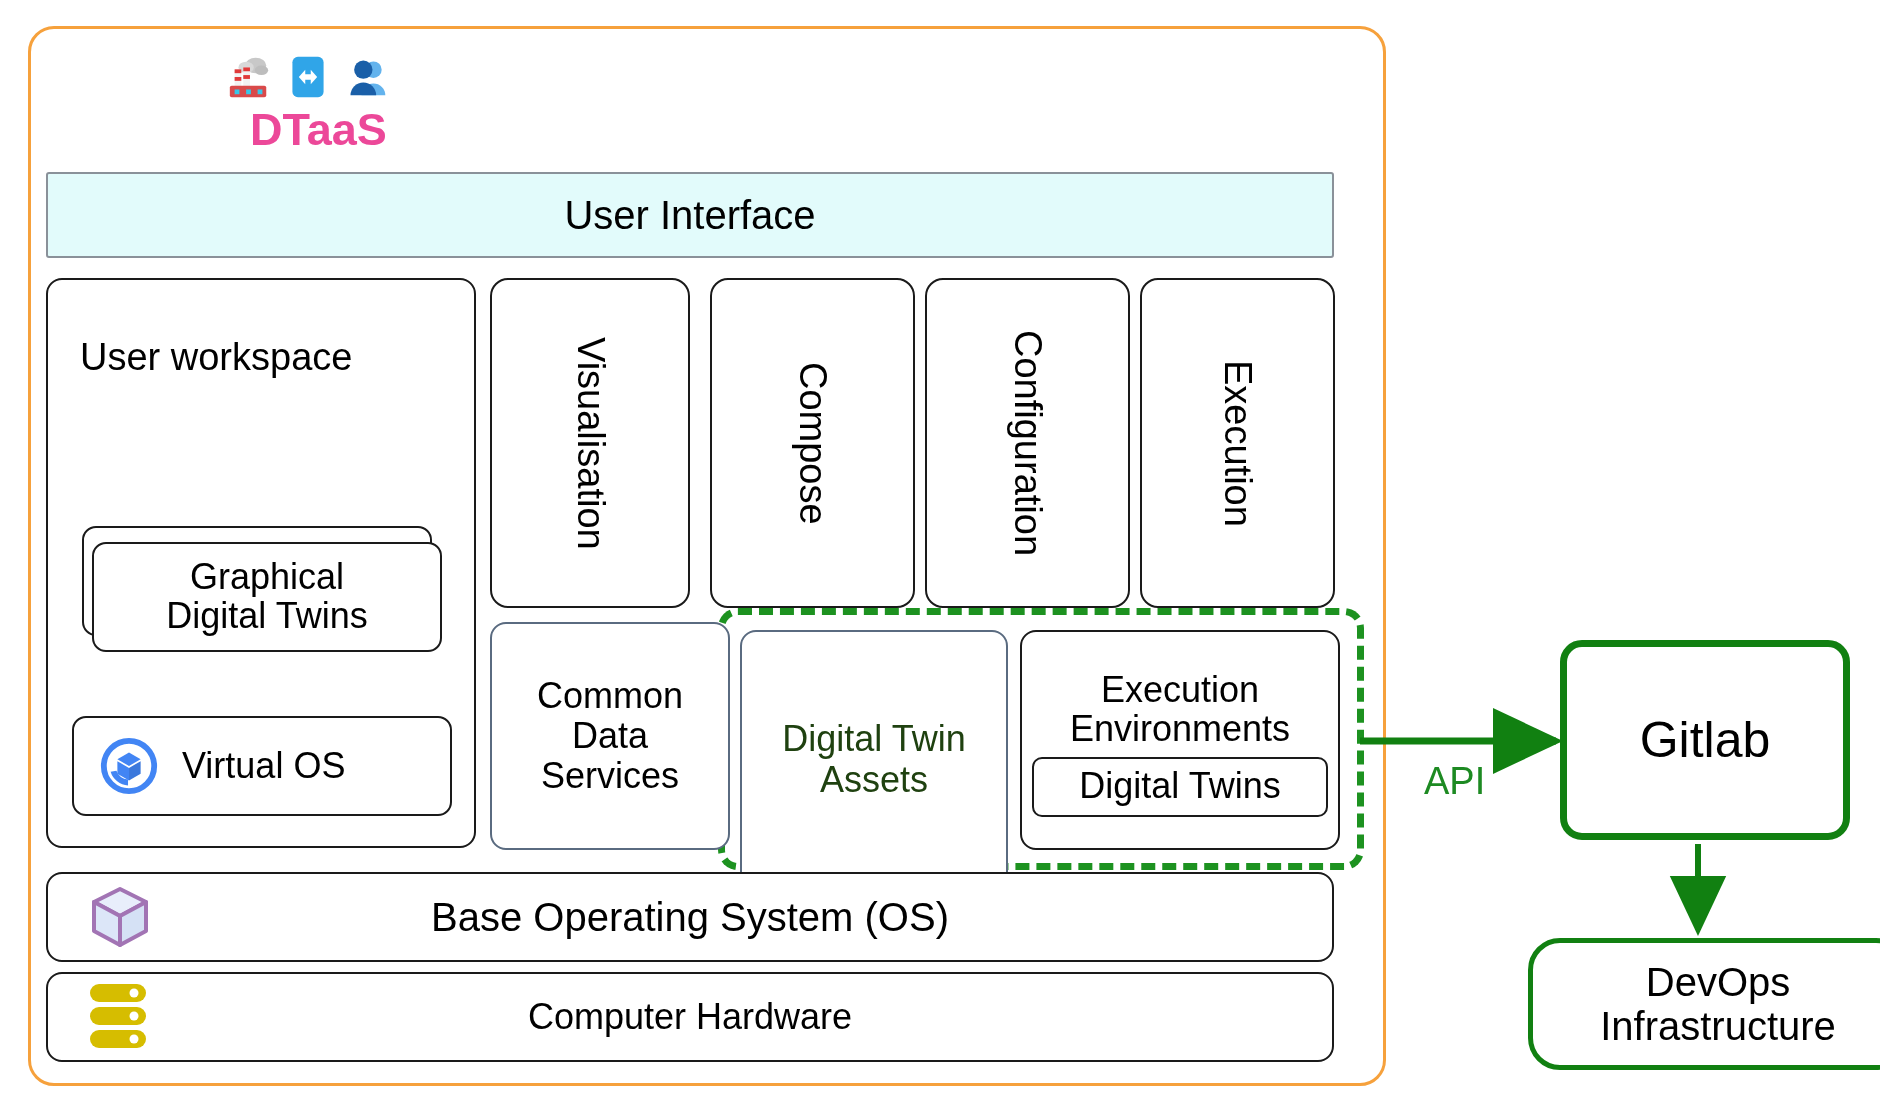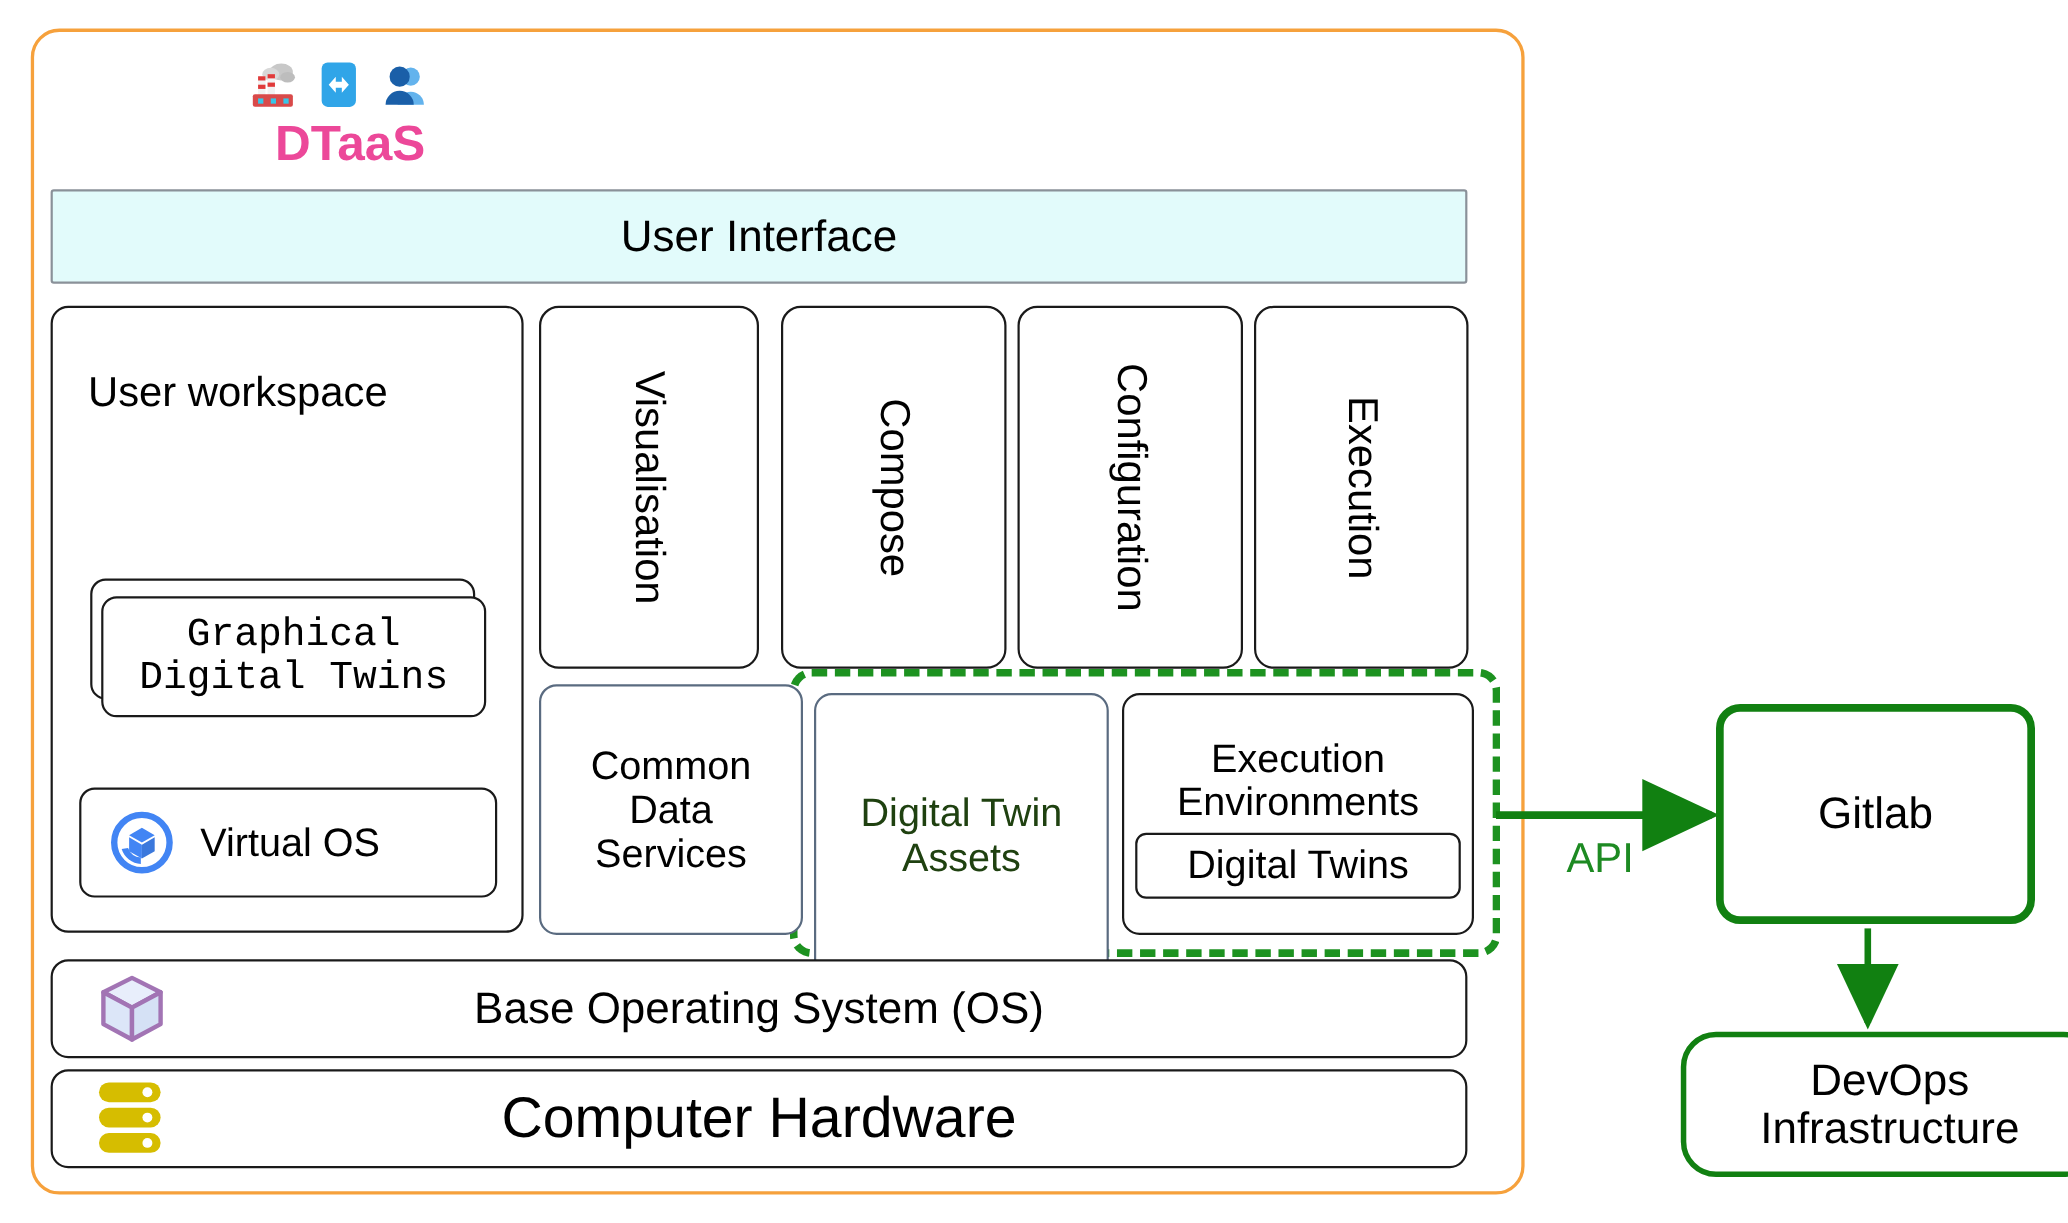--- a/index.html
+++ b/index.html
@@ -57,21 +57,21 @@
   }
   
   #gdt-shadow{
     left:82px;top:526px;width:350px;height:110px;
     border:2px solid #1a1a1a;border-radius:14px;background:#fff;
   }
   #gdt-box{
     left:92px;top:542px;width:350px;height:110px;
     border:2px solid #1a1a1a;border-radius:14px;background:#fff;
     display:flex;align-items:center;justify-content:center;
-    flex-direction:column;font-size:36px;line-height:1.08;text-align:center;font-family:Liberation Mono, monospace;
+    flex-direction:column;font-size:36px;line-height:1.08;text-align:center;
   }
   #virtual-os-box{
     left:72px;top:716px;width:380px;height:100px;
     border:2px solid #1a1a1a;border-radius:14px;background:#fff;
     display:flex;align-items:center;gap:22px;padding-left:24px;
     font-size:36px;
   }
 
   
   .vcol{
@@ -120,29 +120,29 @@
     pointer-events:none;
   }
 
   
   #base-os-bar{
     left:46px;top:872px;width:1288px;height:90px;
     display:flex;align-items:center;justify-content:center;font-size:40px;
   }
   #hardware-bar{
     left:46px;top:972px;width:1288px;height:90px;
-    display:flex;align-items:center;justify-content:center;font-size:52px;
+    display:flex;align-items:center;justify-content:center;font-size:36px;
   }
   .bar-icon{position:absolute;left:36px;top:50%;transform:translateY(-50%);}
 
   
   #gitlab-box{
     left:1560px;top:640px;width:290px;height:200px;
     border:7px solid #118011;border-radius:22px;background:#fff;
-    display:flex;align-items:center;justify-content:center;font-size:40px;
+    display:flex;align-items:center;justify-content:center;font-size:50px;
   }
   #devops-box{
     left:1528px;top:938px;width:380px;height:132px;
     border:5px solid #118011;border-radius:32px;background:#fff;
     display:flex;align-items:center;justify-content:center;
     flex-direction:column;font-size:40px;line-height:1.1;text-align:center;
   }
   #api-label{
     left:1424px;top:760px;width:120px;font-size:38px;color:#1d8a22;
   }

